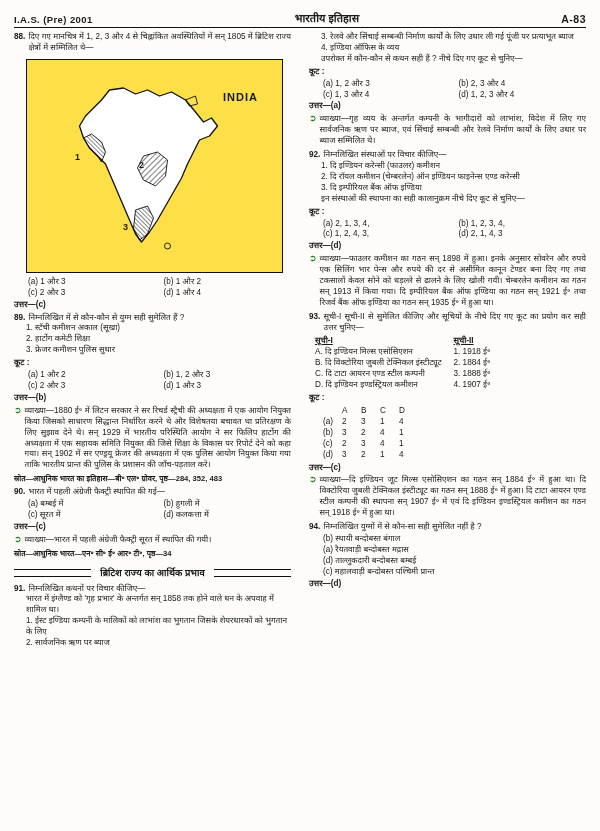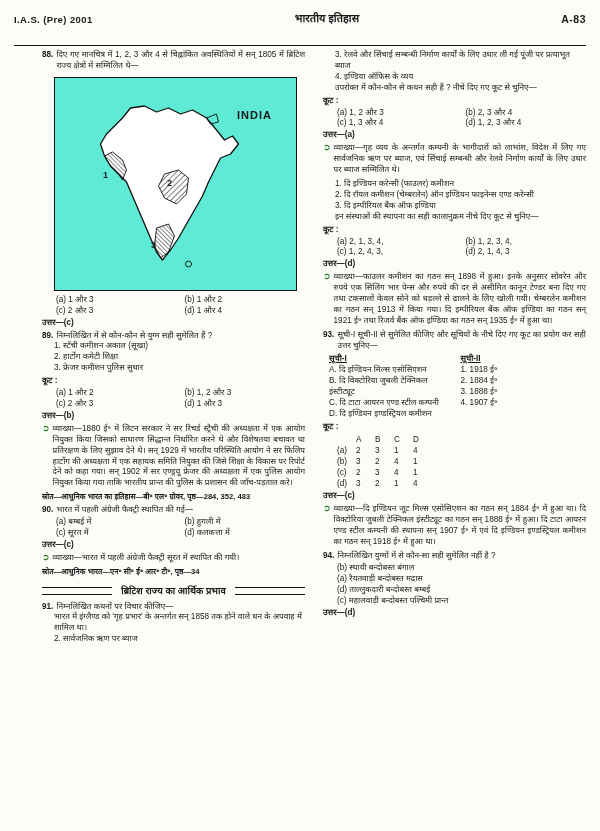--- a/index.html
+++ b/index.html
@@ -13,31 +13,31 @@
   .page{
     position:relative;
     width:600px;height:831px;
     box-sizing:border-box;
     padding:10px 14px 6px 14px;
   }
   
   .hdr{
     display:flex;align-items:flex-end;justify-content:space-between;
     border-bottom:1.6px solid #111;
-    padding-bottom:20px;
+    padding-bottom:2px;
     margin-bottom:4px;
   }
   .hdr-left{font-size:9.5px;font-weight:bold;letter-spacing:.4px;}
   .hdr-mid{font-size:11px;font-weight:bold;}
   .hdr-right{font-size:10.5px;font-weight:bold;letter-spacing:.5px;}
 
   
   .cols{display:flex;gap:10px;height:775px;}
   .col{width:50%;font-size:8.2px;line-height:1.33;}
-  .col.left{padding-right:4px;border-right:none;margin-left:28px;}
+  .col.left{padding-right:4px;border-right:none;}
   .col.right{padding-left:4px;}
 
   .q{margin-bottom:2px;}
   .qline{display:flex;}
   .qnum{white-space:nowrap;font-weight:bold;margin-right:3px;}
   .qtext{flex:1;text-align:justify;}
   .sub{margin-left:12px;}
 
   .opts{margin:1px 0 1px 14px;}
   .optrow{display:flex;gap:8px;}
@@ -52,21 +52,21 @@
   .vy-tx{flex:1;}
 
   .srot{
     font-size:7.6px;font-weight:bold;margin:2px 0 3px 0;text-align:justify;
     border-bottom:none;
   }
 
   
   .mapbox{
     border:1.4px solid #111;
-    height:212px;margin:5px 8px 4px 12px;position:relative;background:#5eead4;
+    height:212px;margin:5px 8px 4px 12px;position:relative;background:#fde047;
   }
   .map-title{
     position:absolute;right:24px;top:30px;font-size:11px;font-weight:bold;letter-spacing:1px;
   }
   .map-num{position:absolute;font-size:9px;font-weight:bold;}
 
   
   .sec-head{
     display:flex;align-items:center;gap:9px;
     margin:8px 0 4px 0;
@@ -209,20 +209,21 @@
         <span class="bar"></span>
       </div>
 
       <div class="q">
         <div class="qline">
           <span class="qnum">91.</span>
           <span class="qtext">निम्नलिखित कथनों पर विचार कीजिए—</span>
         </div>
         <div class="sub">
           <div>भारत में इंग्लैण्ड को 'गृह प्रभार' के अन्तर्गत सन् 1858 तक होने वाले धन के अपवाह में शामिल था।</div>
+          <div>1. ईस्ट इण्डिया कम्पनी के मालिकों को लाभांश का भुगतान जिसके शेयरधारकों को भुगतान के लिए</div>
           <div>2. सार्वजनिक ऋण पर ब्याज</div>
         </div>
       </div>
 
     </div>
 
     <div class="col right">
 
       <div class="q">
         <div class="sub">
@@ -242,20 +243,24 @@
           </div>
         </div>
         <div class="ans">उत्तर—(a)</div>
         <div class="vyakhya">
           <span class="vy-ic">➲</span>
           <span class="vy-tx">व्याख्या—गृह व्यय के अन्तर्गत कम्पनी के भागीदारों को लाभांश, विदेश में लिए गए सार्वजनिक ऋण पर ब्याज, एवं सिंचाई सम्बन्धी और रेलवे निर्माण कार्यों के लिए उधार पर ब्याज सम्मिलित थे।</span>
         </div>
       </div>
 
       <div class="q">
+        <div class="qline">
+          <span class="qnum">92.</span>
+          <span class="qtext">निम्नलिखित संस्थाओं पर विचार कीजिए—</span>
+        </div>
         <div class="sub">
           <div>1. दि इण्डियन करेन्सी (फाउलर) कमीशन</div>
           <div>2. दि रॉयल कमीशन (चेम्बरलेन) ऑन इण्डियन फाइनेन्स एण्ड करेन्सी</div>
           <div>3. दि इम्पीरियल बैंक ऑफ इण्डिया</div>
         </div>
         <div class="sub">इन संस्थाओं की स्थापना का सही कालानुक्रम नीचे दिए कूट से चुनिए—</div>
         <div class="kut">कूट :</div>
         <div class="opts">
           <div class="optrow">
             <span class="o">(a) 2, 1, 3, 4,</span>

